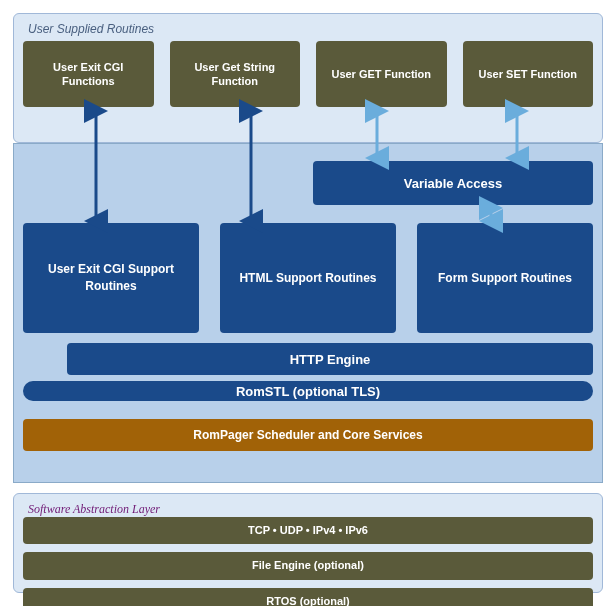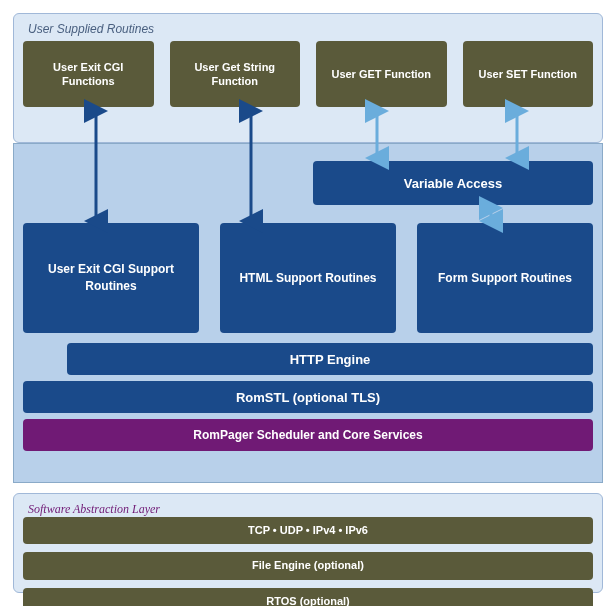--- a/index.html
+++ b/index.html
@@ -128,36 +128,36 @@
       justify-content: center;
       color: #fff;
       font-size: 13px;
       font-weight: bold;
       margin-left: 44px;
     }
     
     .romstl-box {
       position: absolute;
       top: 368px; left: 10px; right: 10px;
-      height: 32px;
-      background: #1a4a8a;
-      border-radius: 4px;
+      height: 20px;
+      background: #1a4a8a;
+      border-radius: 12px;
       display: flex;
       align-items: center;
       justify-content: center;
       color: #fff;
       font-size: 13px;
       font-weight: bold;
     }
     
     .rompager-box {
       position: absolute;
       top: 406px; left: 10px; right: 10px;
       height: 32px;
-      background: #701a75;
+      background: #a16207;
       border-radius: 4px;
       display: flex;
       align-items: center;
       justify-content: center;
       color: #fff;
       font-size: 12px;
       font-weight: bold;
     }
     
     .bottom-boxes {

